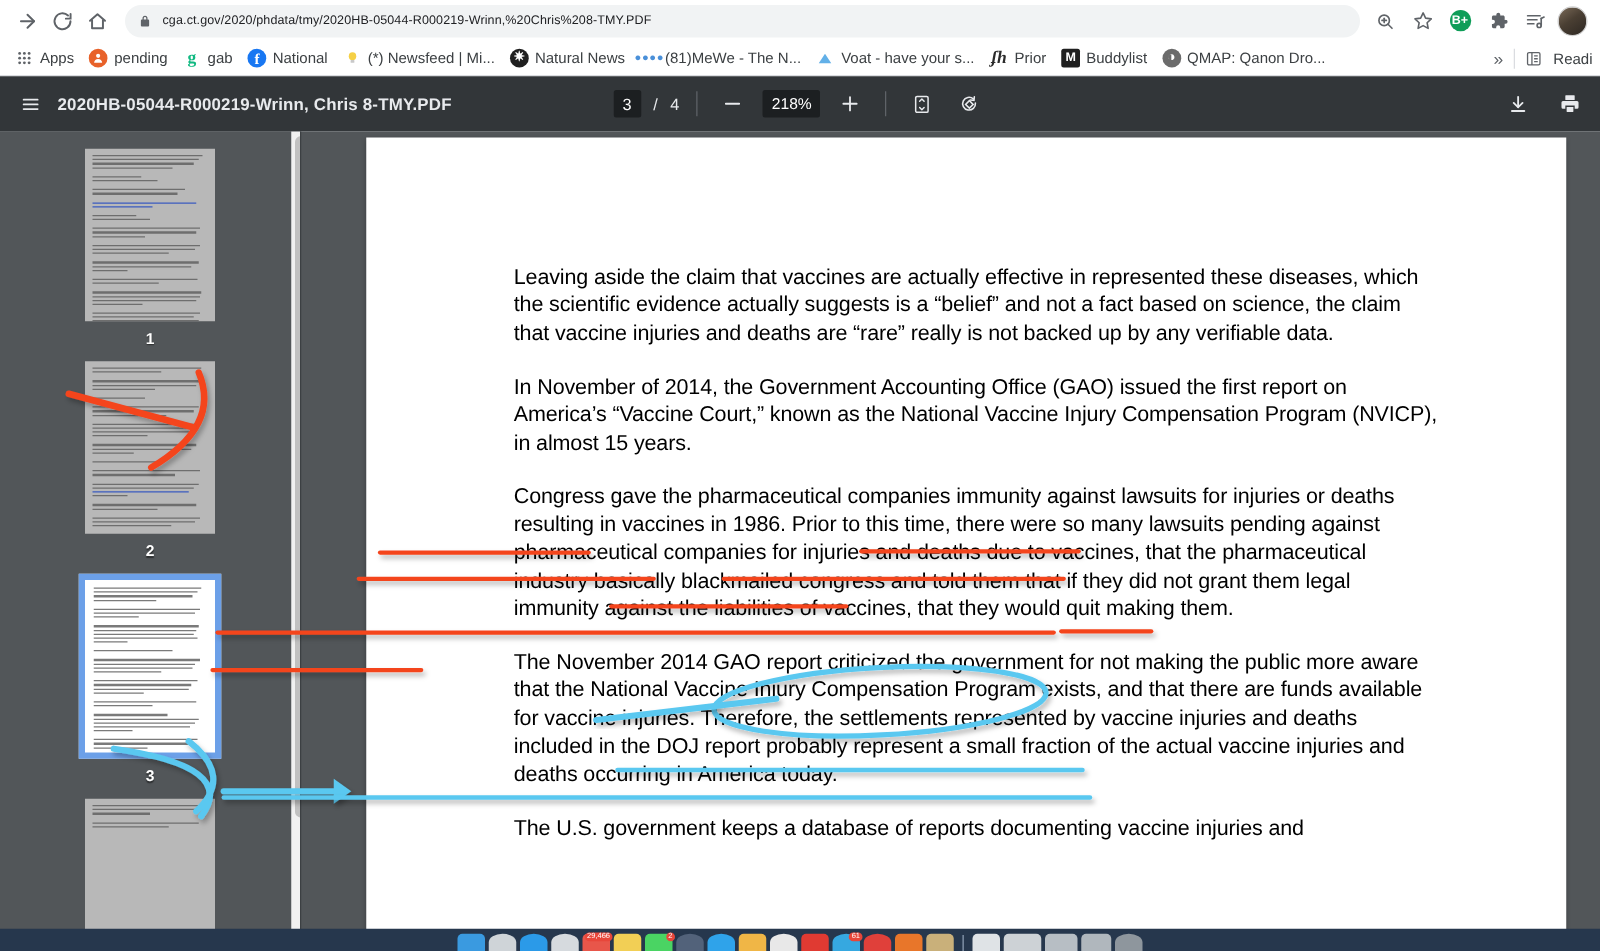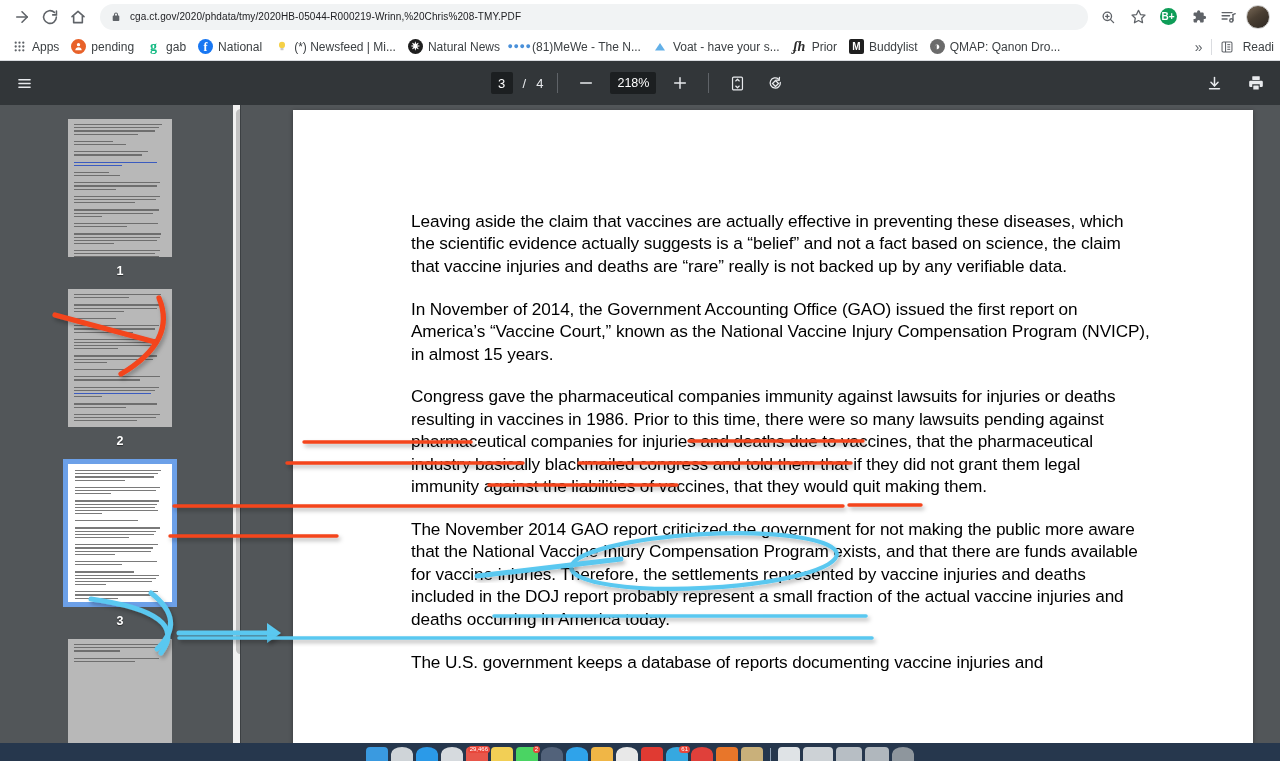--- a/index.html
+++ b/index.html
@@ -79,21 +79,21 @@
     align-items: center;
     padding: 0 6px;
     background: #ffffff;
     border-bottom: 1px solid #dadce0;
     font-size: 12px;
     color: #3c4043;
     overflow: hidden;
     white-space: nowrap;
   }
   .bm {
-    display: flex; align-items: center;
+    display: flex; align-items: flex-start;
     gap: 5px;
     padding: 3px 6px;
     border-radius: 4px;
     flex: 0 0 auto;
     max-width: 160px;
   }
   .bm-label { overflow: hidden; text-overflow: ellipsis; white-space: nowrap; }
   .favicon {
     width: 15px; height: 15px;
     flex: 0 0 auto;
@@ -472,20 +472,21 @@
 </div>
 
 <div class="pdf-toolbar">
   <div class="hamburger">
     <svg width="17" height="15" viewBox="0 0 24 24" fill="none" stroke="#e8eaed" stroke-width="2.2" stroke-linecap="round">
         <line x1="3" y1="6" x2="21" y2="6"></line>
         <line x1="3" y1="12" x2="21" y2="12"></line>
         <line x1="3" y1="18" x2="21" y2="18"></line>
       </svg>
   </div>
+  <div class="pdf-title">2020HB-05044-R000219-Wrinn, Chris 8-TMY.PDF</div>
 
   <div class="pdf-center">
     <div class="page-box">3</div>
     <span class="page-total">/</span>
     <span class="page-total">4</span>
     <span class="tb-sep"></span>
     <div class="tb-icon">
       <svg width="16" height="16" viewBox="0 0 24 24" stroke="#e8eaed" stroke-width="2.2" stroke-linecap="round">
           <line x1="4" y1="12" x2="20" y2="12"></line>
         </svg>
@@ -691,21 +692,21 @@
     <div class="thumb-scrollbar">
       <div class="thumb-scroll-thumb"></div>
     </div>
   </div>
 
   <div class="pane-divider"></div>
 
   <div class="doc-area">
     <div class="page">
       <div class="page-text">
-        <p>Leaving aside the claim that vaccines are actually effective in preventing these diseases, which the scientific evidence actually suggests is a “belief” and not a fact based on science, the claim that vaccine injuries and deaths are “rare” really is not backed up by any verifiable data.</p>
+        <p>Leaving aside the claim that vaccines are actually effective in represented these diseases, which the scientific evidence actually suggests is a “belief” and not a fact based on science, the claim that vaccine injuries and deaths are “rare” really is not backed up by any verifiable data.</p>
         <p>In November of 2014, the Government Accounting Office (GAO) issued the first report on America’s “Vaccine Court,” known as the National Vaccine Injury Compensation Program (NVICP), in almost 15 years.</p>
         <p>Congress gave the pharmaceutical companies immunity against lawsuits for injuries or deaths resulting in vaccines in 1986. Prior to this time, there were so many lawsuits pending against pharmaceutical companies for injuries and deaths due to vaccines, that the pharmaceutical industry basically blackmailed congress and told them that if they did not grant them legal immunity against the liabilities of vaccines, that they would quit making them.</p>
         <p>The November 2014 GAO report criticized the government for not making the public more aware that the National Vaccine Injury Compensation Program exists, and that there are funds available for vaccine injuries. Therefore, the settlements represented by vaccine injuries and deaths included in the DOJ report probably represent a small fraction of the actual vaccine injuries and deaths occurring in America today.</p>
         <p>The U.S. government keeps a database of reports documenting vaccine injuries and</p>
       </div>
     </div>
   </div>
 
   <svg class="ann-layer" viewBox="0 0 1280 761" style="position:absolute; left:-241px; top:-112px;">
     <defs>

